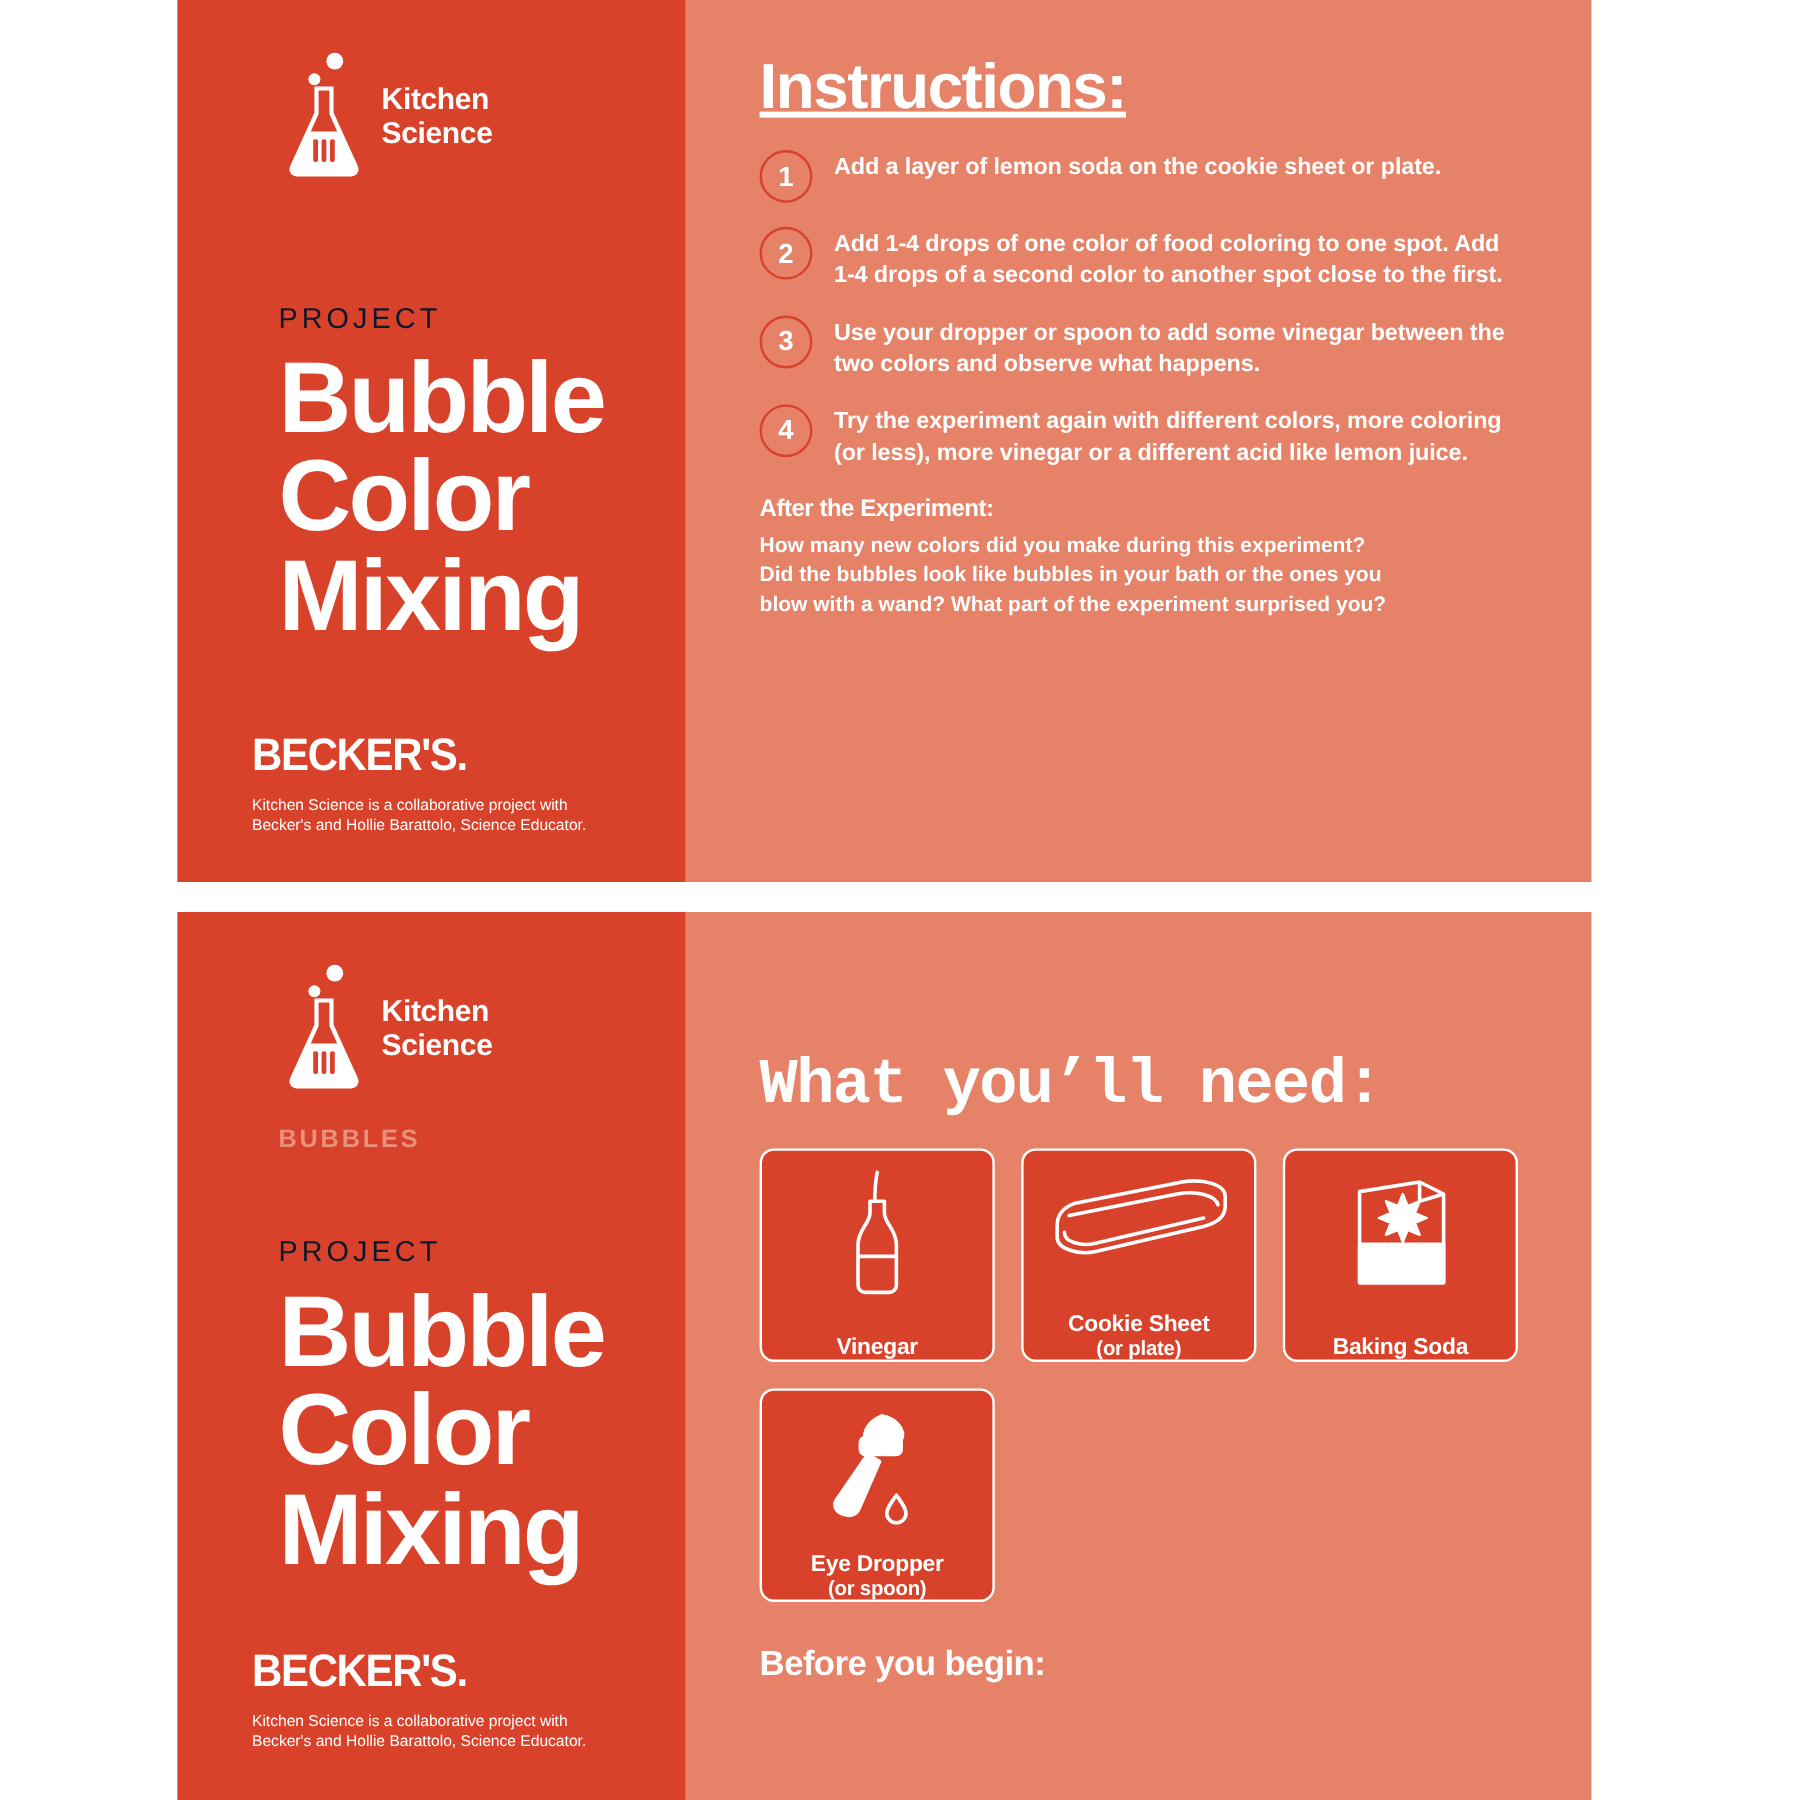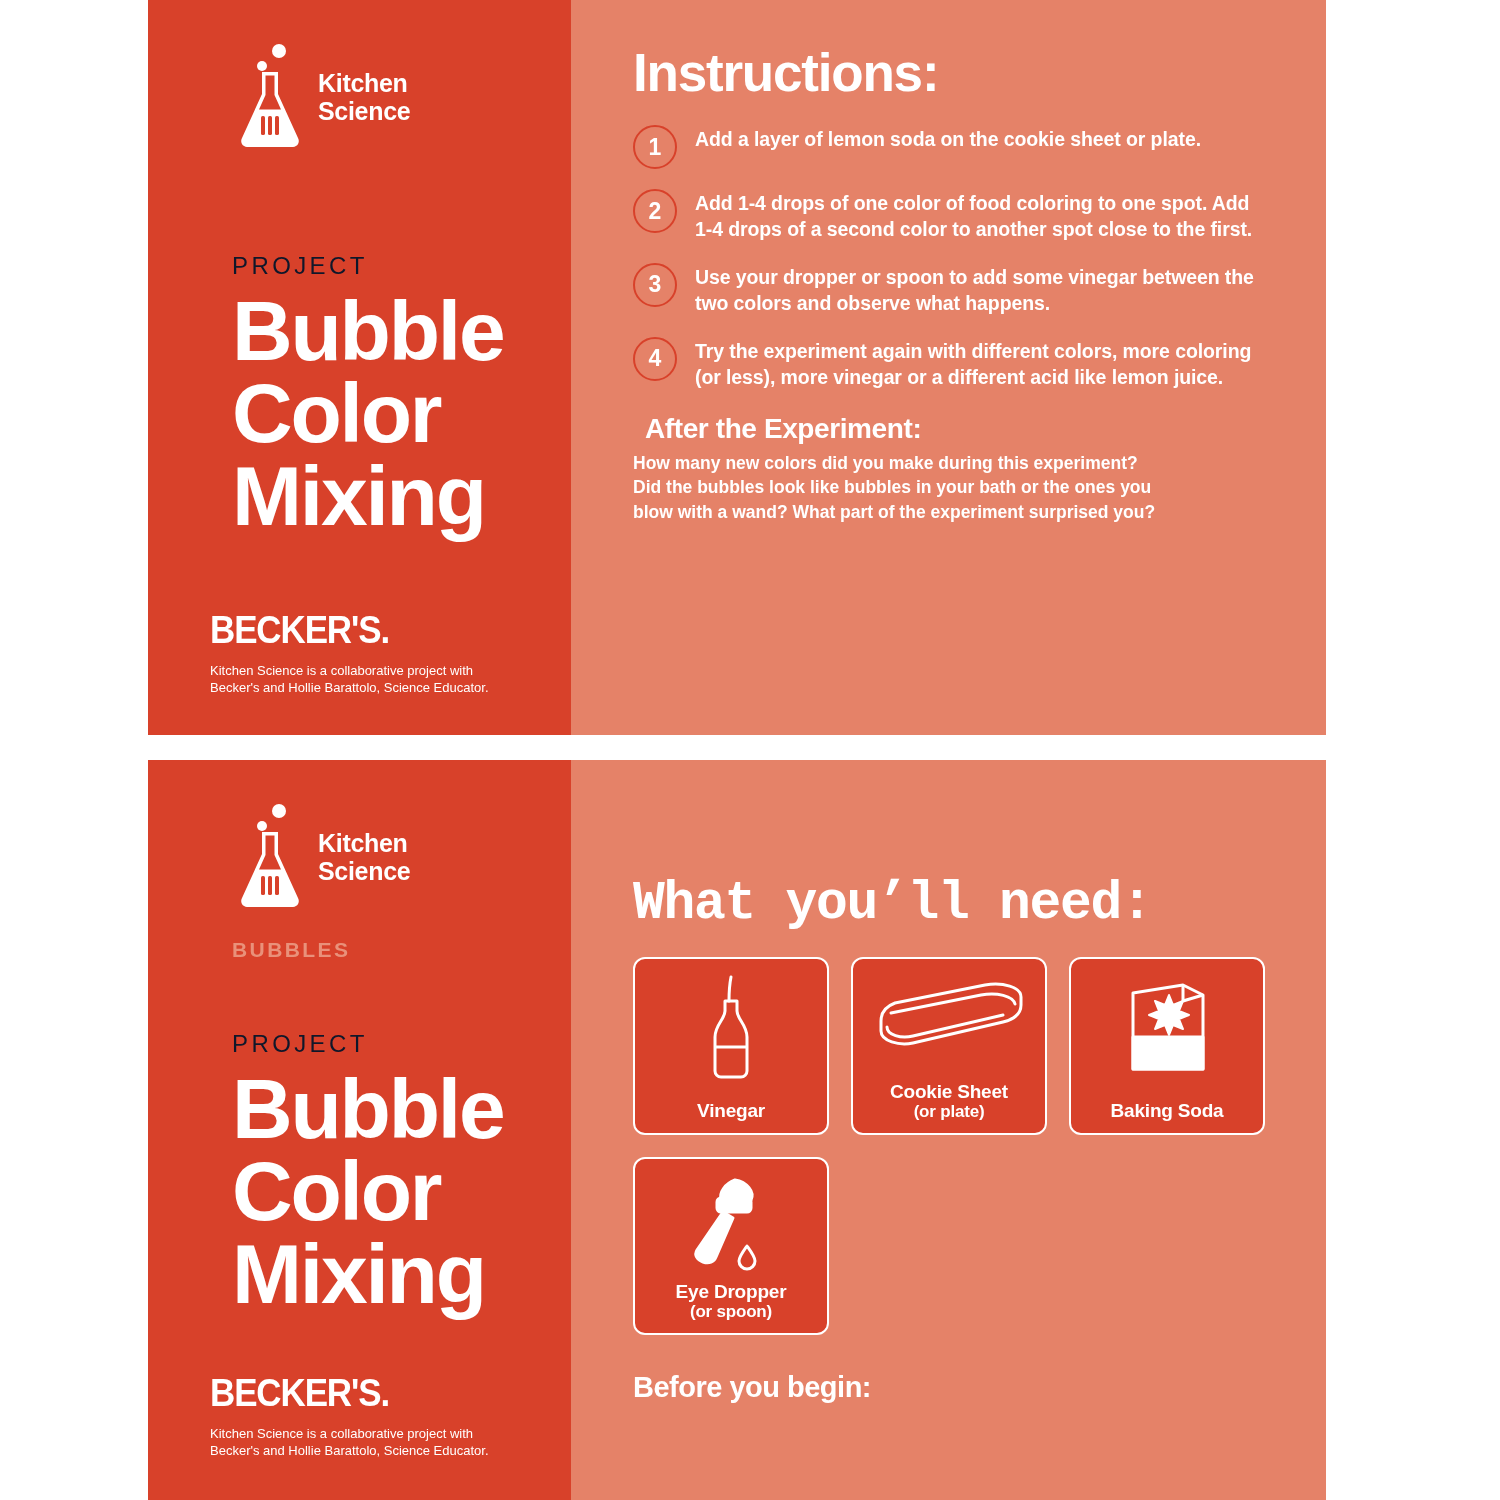--- a/index.html
+++ b/index.html
@@ -101,20 +101,21 @@
   .credit span { display: block; }
 
   
   .panel-inner { padding: 46px 56px 0 62px; }
   .panel-heading {
     color: #fff;
     font-weight: bold;
     font-size: 53px;
     letter-spacing: -1.2px;
     line-height: 1;
+    text-decoration: underline;
   }
   .steps { margin-top: 28px; }
   .step {
     display: flex;
     gap: 18px;
     margin-bottom: 22px;
     align-items: flex-start;
   }
   .step-num {
     flex: 0 0 44px;
@@ -131,24 +132,23 @@
     color: #fff;
     font-weight: bold;
     font-size: 19.5px;
     line-height: 1.33;
     max-width: 560px;
     letter-spacing: -0.1px;
   }
   .after-heading {
     color: #fff;
     font-weight: bold;
-    font-size: 28px;
+    font-size: 20px;
     letter-spacing: -0.4px;
     margin-top: 14px;
-    margin-left: 12px;
   }
   .after-text {
     color: #fff;
     font-weight: bold;
     font-size: 17.5px;
     line-height: 1.42;
     margin-top: 6px;
     max-width: 600px;
   }
   .after-text span { display: block; }
@@ -173,21 +173,20 @@
   .tile {
     width: 196px;
     height: 178px;
     border: 2.5px solid #fff;
     border-radius: 12px;
     background: #d8412a;
     position: relative;
     display: flex;
     flex-direction: column;
     justify-content: flex-end;
-    padding-bottom: 12px;
   }
   .tile-art {
     position: absolute;
     top: 12px; left: 0; right: 0;
     height: 112px;
     display: flex;
     align-items: center;
     justify-content: center;
   }
   .tile-art svg { display: block; }

